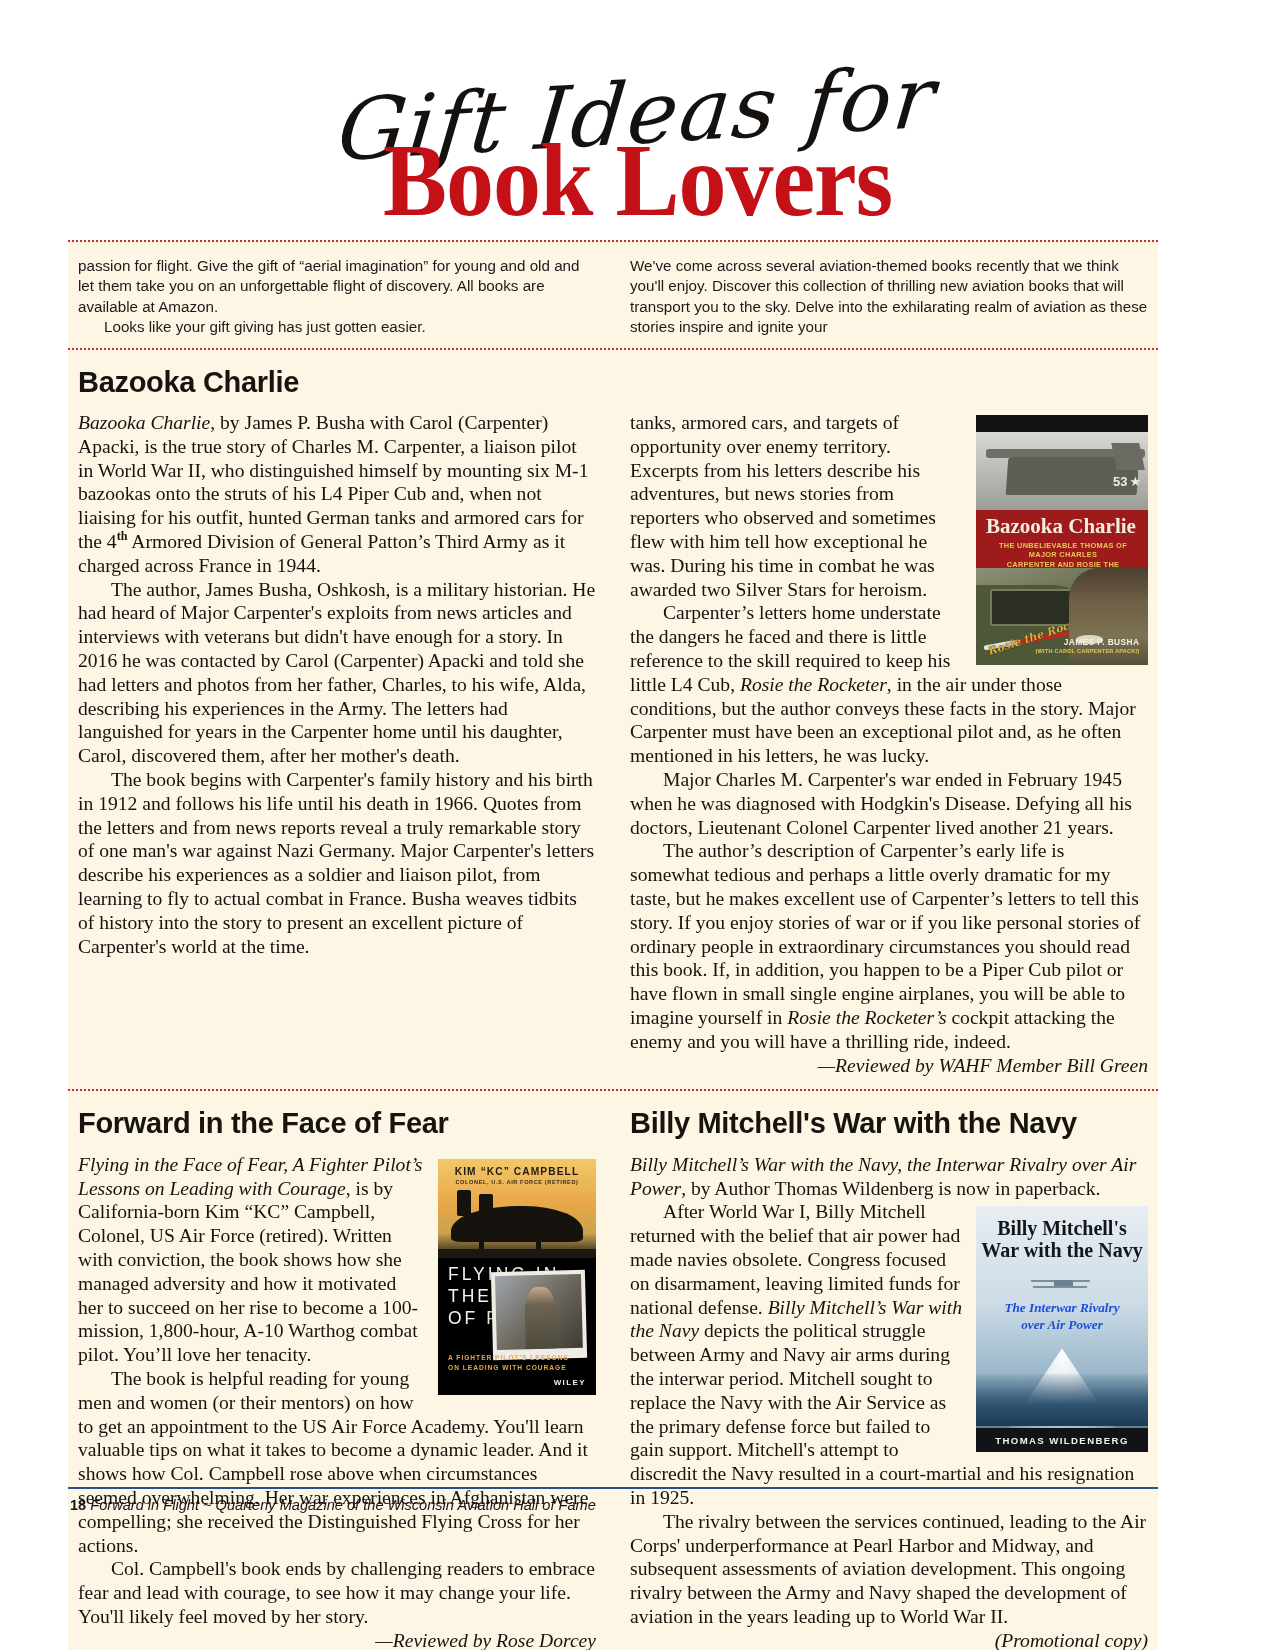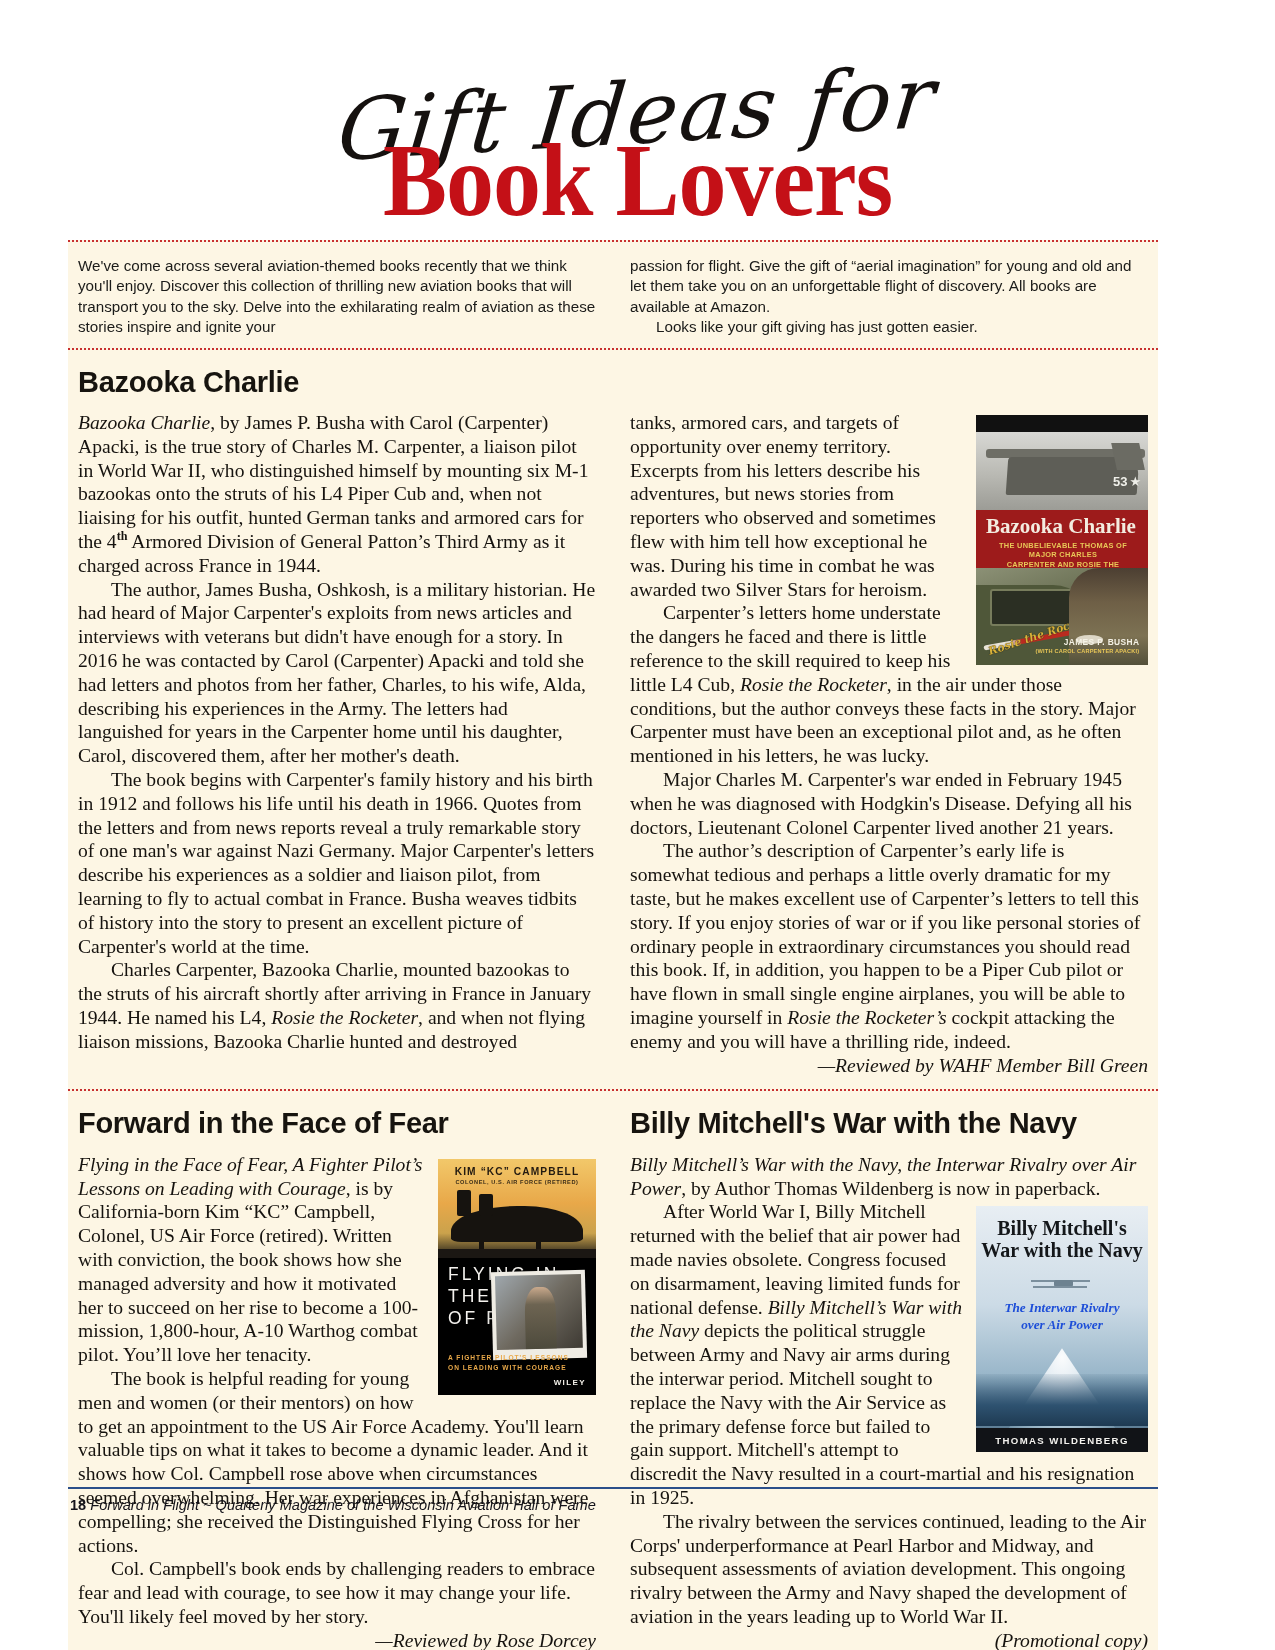--- a/index.html
+++ b/index.html
@@ -413,38 +413,37 @@
   <div class="booklovers-wrap">
     <span class="booklovers">Book Lovers</span>
   </div>
 </div>
 
 <div class="sheet">
 
   <div class="rule-dotted"></div>
   <div class="intro">
     <div class="intro-col">
-      <p>We've come across several aviation-themed books recently that we think you'll enjoy. Discover this collection of thrilling new aviation books that will transport you to the sky. Delve into the exhilarating realm of aviation as these stories inspire and ignite your</p>
+      <p>passion for flight. Give the gift of “aerial imagination” for young and old and let them take you on an unforgettable flight of discovery. All books are available at Amazon.</p>
+      <p class="ind">Looks like your gift giving has just gotten easier.</p>
     </div>
     <div class="intro-col">
-      <p>passion for flight. Give the gift of “aerial imagination” for young and old and let them take you on an unforgettable flight of discovery. All books are available at Amazon.</p>
-      <p class="ind">Looks like your gift giving has just gotten easier.</p>
+      <p>We've come across several aviation-themed books recently that we think you'll enjoy. Discover this collection of thrilling new aviation books that will transport you to the sky. Delve into the exhilarating realm of aviation as these stories inspire and ignite your</p>
     </div>
   </div>
   <div class="rule-dotted"></div>
 
   <div class="section">
     <h2 class="sec-head">Bazooka Charlie</h2>
     <div class="cols2">
 
       <div class="col body-text">
         <p><i>Bazooka Charlie</i>, by James P. Busha with Carol (Carpenter) Apacki, is the true story of Charles M. Carpenter, a liaison pilot in World War II, who distinguished himself by mounting six M-1 bazookas onto the struts of his L4 Piper Cub and, when not liaising for his outfit, hunted German tanks and armored cars for the 4<sup>th</sup> Armored Division of General Patton’s Third Army as it charged across France in 1944.</p>
         <p class="ind">The author, James Busha, Oshkosh, is a military historian. He had heard of Major Carpenter's exploits from news articles and interviews with veterans but didn't have enough for a story. In 2016 he was contacted by Carol (Carpenter) Apacki and told she had letters and photos from her father, Charles, to his wife, Alda, describing his experiences in the Army. The letters had languished for years in the Carpenter home until his daughter, Carol, discovered them, after her mother's death.</p>
         <p class="ind">The book begins with Carpenter's family history and his birth in 1912 and follows his life until his death in 1966. Quotes from the letters and from news reports reveal a truly remarkable story of one man's war against Nazi Germany. Major Carpenter's letters describe his experiences as a soldier and liaison pilot, from learning to fly to actual combat in France. Busha weaves tidbits of history into the story to present an excellent picture of Carpenter's world at the time.</p>
-        <p class="ind">Charles Carpenter, Bazooka Charlie, mounted bazookas to the struts of his aircraft shortly after arriving in France in January 1944. He named his L4, <i>Rosie the Rocketer</i>, and when not flying liaison missions, Bazooka Charlie hunted and destroyed</p>
       </div>
 
       <div class="col body-text clearfix">
 
         <div class="cover cover-bz">
           <div class="bz-top">
             <div class="bz-wing"></div>
             <div class="bz-plane"></div>
             <div class="bz-tail"></div>
             <div class="bz-num">53</div>

